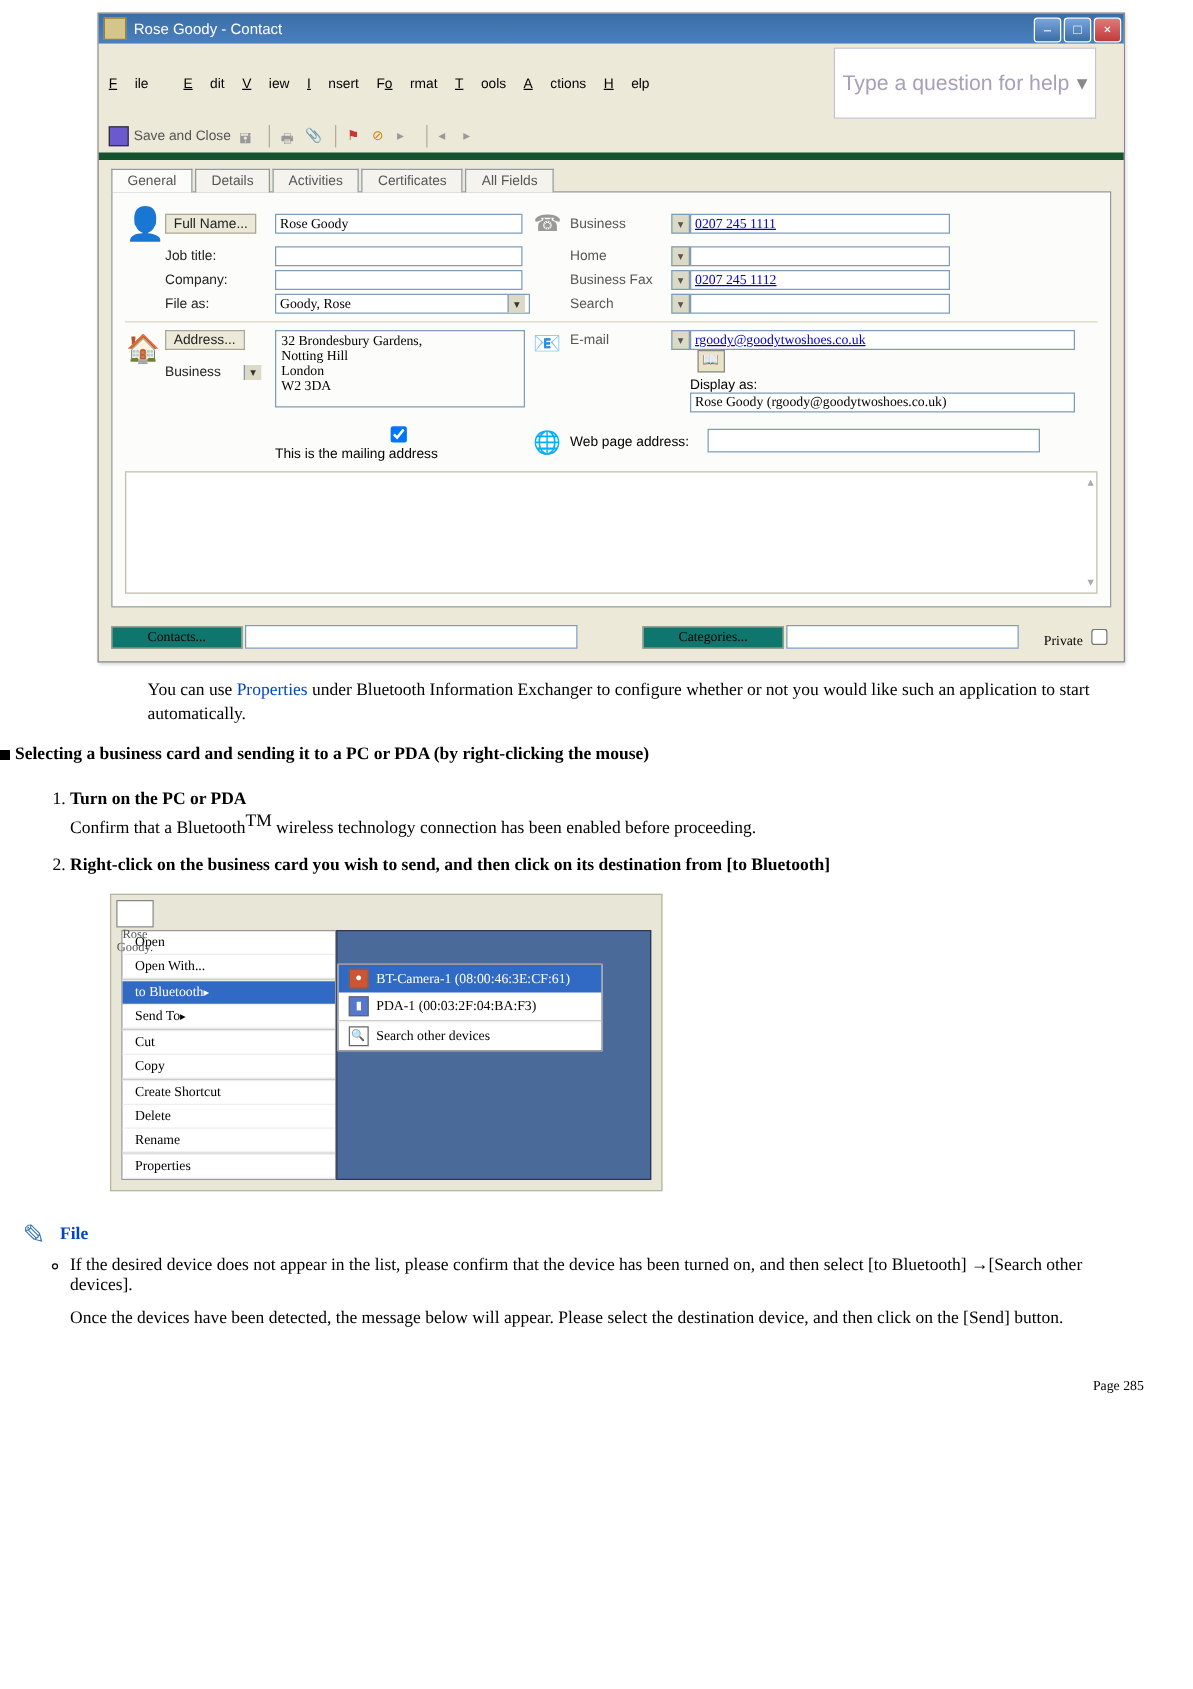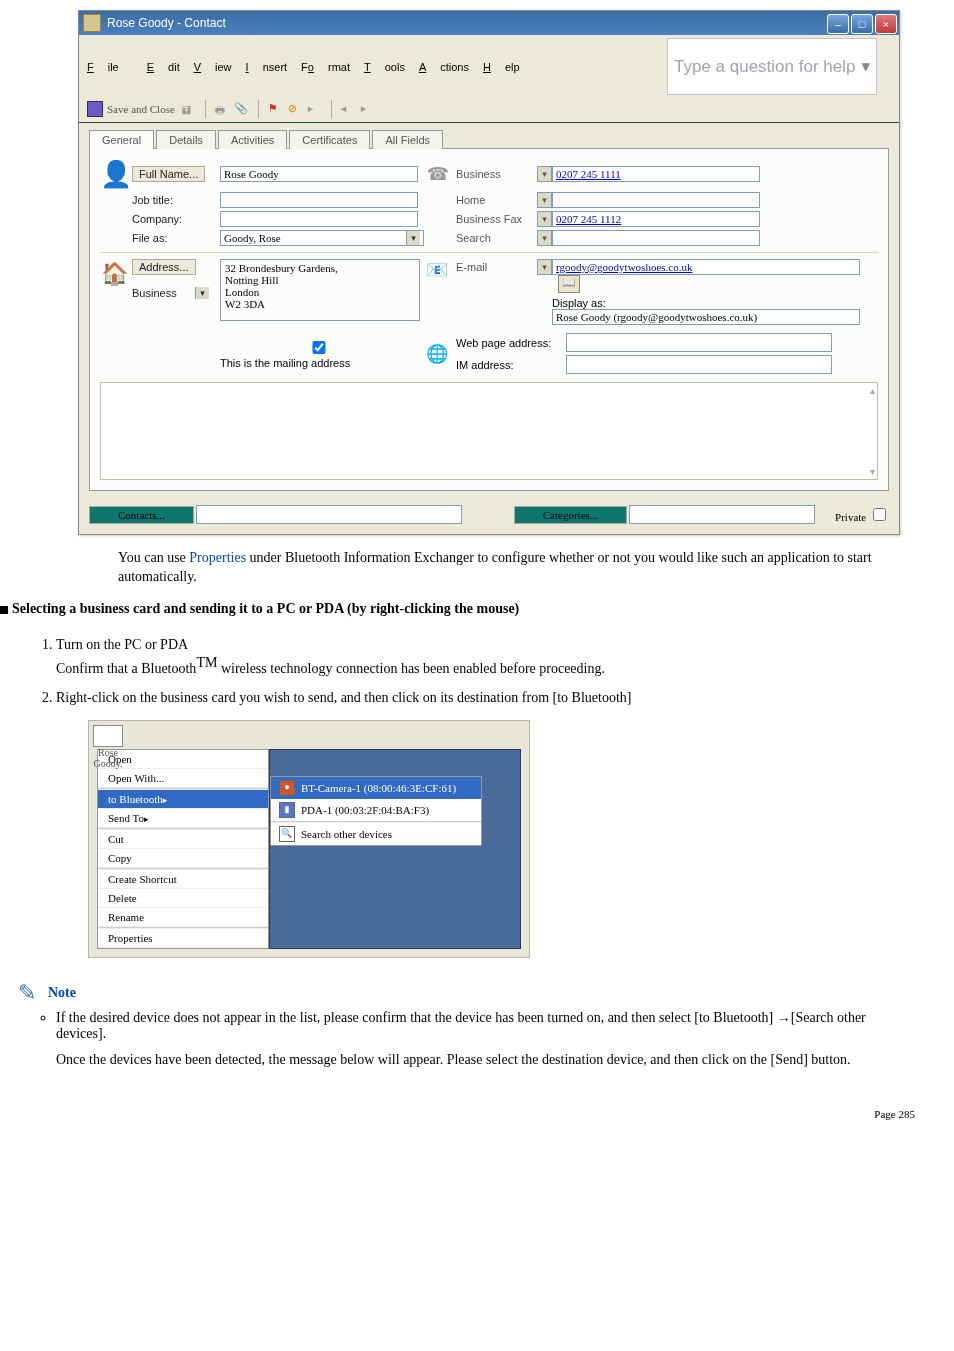--- a/index.html
+++ b/index.html
@@ -8,21 +8,21 @@
     .titlebar .ico{width:16px;height:16px;margin:0 4px;background:#d4c68a;border:1px solid #a08030;display:inline-block;vertical-align:middle}
     .titlebar .ttxt{flex:1;padding-left:2px}
     .wctrl{display:flex}
     .wctrl span{width:20px;height:18px;margin:2px 2px 0 0;display:flex;align-items:center;justify-content:center;background:linear-gradient(#7aa5e0,#3a6ea5);border:1px solid #fff;border-radius:3px;color:#fff;font-weight:bold;font-size:11px;font-family:Tahoma}
     .wctrl span.close{background:linear-gradient(#e07a7a,#c03a3a)}
     .menubar{background:#ece9d8;padding:3px 8px;font-family:Tahoma,sans-serif;font-size:11px;display:flex;align-items:center}
     .menubar span{margin-right:14px}
     .menubar .u{text-decoration:underline}
     .helpask{margin-left:auto;color:#a8a0b8;background:#fff;border:1px solid #c8c0d0;padding:17px 6px;font-size:17px}
     .helpask::after{content:"▾";margin-left:6px;color:#888}
-    .toolbar{background:#ece9d8;padding:2px 8px 4px;font-family:Liberation Serif, serif;font-size:11px;display:flex;align-items:center;border-bottom:1px solid #14532d}
+    .toolbar{background:#ece9d8;padding:2px 8px 4px;font-family:Liberation Sans, sans-serif;font-size:11px;display:flex;align-items:center;border-bottom:6px solid #14532d}
     .toolbar .tbtn{display:inline-flex;align-items:center;margin-right:4px;color:#555}
     .toolbar .disk{width:14px;height:14px;background:#6a5acd;display:inline-block;margin-right:4px;border:1px solid #333}
     .toolbar .sep{width:1px;height:18px;background:#b0ad98;margin:0 6px}
     .gic{width:14px;height:14px;display:inline-block;margin:0 3px;color:#999}
     .tabs{padding:6px 10px 0;font-family:Tahoma,sans-serif;font-size:11px}
     .tab{display:inline-block;padding:3px 12px;border:1px solid #919b9c;border-bottom:none;background:#f4f3ee;margin-right:-1px;position:relative;top:1px;color:#555}
     .tab.active{background:#fcfcfa;z-index:2}
     .formarea{border:1px solid #919b9c;background:#fcfcfa;margin:0 10px 10px;padding:10px;font-family:Tahoma,sans-serif;font-size:11px}
     .row{display:flex;margin-bottom:3px;align-items:center}
     .iconcell{width:32px}
@@ -50,21 +50,21 @@
     .footer{display:flex;align-items:center;padding:4px 10px 10px;font-family:Tahoma;font-size:11px}
     .footer .fbtn{border:1px solid #aca899;background:#0f766e;padding:2px 28px}
     .footer .spacer{flex:1}
     .footer label{margin-left:10px}
     .para{margin:14px 0 14px 118px;font-size:14px;line-height:1.35}
     a.lk{color:#0048c0;text-decoration:none}
     .sqhead{margin:10px 0 20px 0;font-weight:bold;font-size:14px}
     .sq{display:inline-block;width:8px;height:8px;background:#000;margin-right:4px;vertical-align:middle}
     ol.steps{margin:0 0 12px 56px;padding:0}
     ol.steps li{margin-bottom:14px;font-size:14px}
-    ol.steps li .st{font-weight:normal}
+    ol.steps li .st{font-weight:bold}
     ol.steps li .sub{margin-top:2px;font-weight:normal}
     .ctxfig{margin-left:88px;width:440px;border:1px solid #b8b4a0;background:#e8e6d6;padding:0;font-family:Tahoma;font-size:11px;display:flex}
     .ctxleft{width:170px;background:#fff;border:1px solid #999;margin:28px 0 8px 8px}
     .ctxrow{padding:3px 10px;border-bottom:1px solid #eee;display:flex;align-items:center}
     .ctxrow.hi{background:#316ac5;color:#fff}
     .ctxrow.sep{border-top:1px solid #ccc;padding:0;height:0}
     .ctxrow .sub::after{content:"▸";margin-left:auto;font-size:9px}
     .ctxright{flex:1;background:#4a6a9a;margin:28px 8px 8px 0;border:1px solid #335;position:relative}
     .ctxsubmenu{position:absolute;left:0;top:0;background:#fff;border:1px solid #999;width:210px}
     .ctxitem{padding:3px 8px;display:flex;align-items:center}
@@ -202,21 +202,20 @@
         <div style="margin-top:4px"><span style="display:inline-block;width:72px">Display as:</span> <input class="wide" value="Rose Goody (rgoody@goodytwoshoes.co.uk)" style=""></div>
       </div>
     </div>
     <div class="row" style="margin-top:8px">
       <div class="iconcell"></div>
       <div class="lblcell"></div>
       <div class="inpcell"><label><input type="checkbox" checked="" style=""> <span>This is the mailing address</span></label></div>
       <div class="mid"><span style="font-size:18px;color:#888">🌐</span></div>
       <div style="flex:1">
         <div style="margin-bottom:3px"><span style="display:inline-block;width:110px">Web page address:</span><input style="width: 260px; border: 1px solid rgb(127, 157, 185);"></div>
-        <div><span style="display:inline-block;width:110px">IM address:</span><input style="width: 260px; border: 1px solid rgb(127, 157, 185);"></div>
       </div>
     </div>
     <div class="notesarea">
         <span class="scrA">▴</span>
         <span class="scrB">▾</span>
       </div>
   </div>
   <div class="footer">
     <span class="fbtn">Contacts...</span>
     <input style="width: 260px; border: 1px solid rgb(127, 157, 185); margin-left: 2px;">
@@ -285,21 +284,21 @@
       <div class="ctxitem">
           <span class="dico">🔍</span>
           <span>Search other devices</span>
         </div>
     </div>
   </div>
 </div>
 
 <div class="noteblock">
   <span class="nico">✎</span>
-  <span class="ntxt">Note</span>
+  <span class="ntxt">File</span>
 </div>
 <ul class="notelist">
   <li>
     <span>If the desired device does not appear in the list, please confirm that the device has been turned on, and then select [to Bluetooth] →[Search other devices].</span>
     <p>Once the devices have been detected, the message below will appear. Please select the destination device, and then click on the [Send] button.</p>
   </li>
 </ul>
 
 <div class="pgnum"><b><span>Page</span> <span>285</span></b></div>
 

